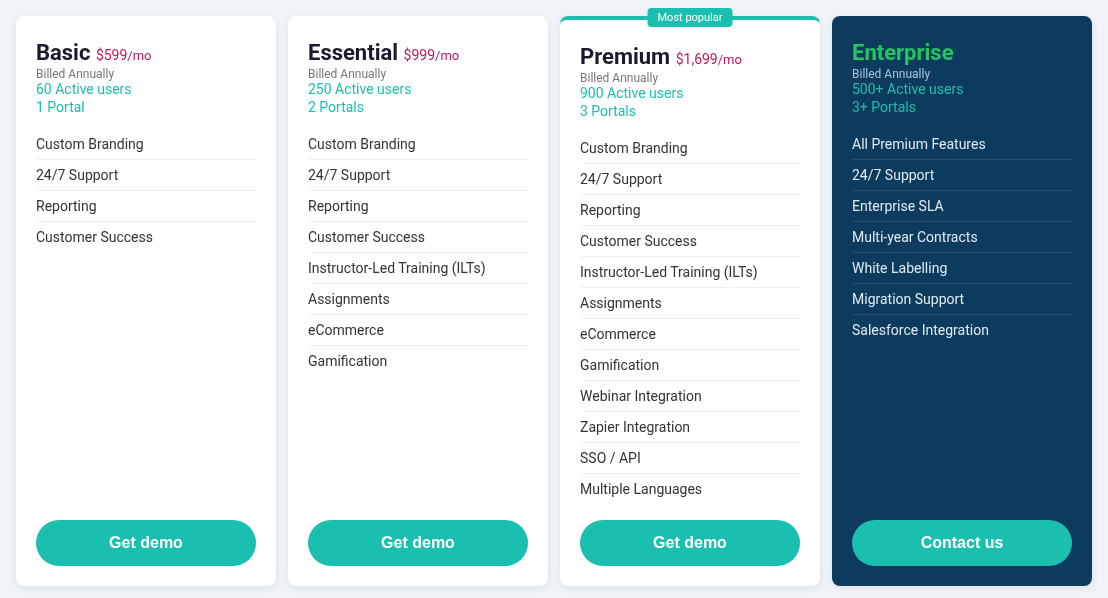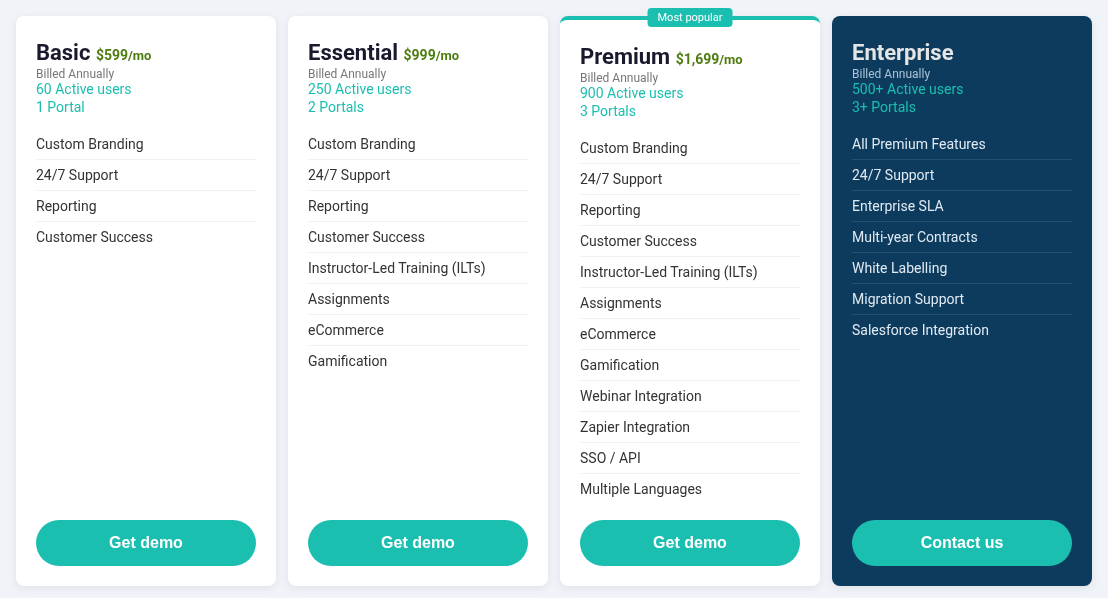--- a/index.html
+++ b/index.html
@@ -46,22 +46,22 @@
       white-space: nowrap;
     }
     .plan-title {
       font-size: 22px;
       font-weight: 700;
       color: #1a1a2e;
       margin-bottom: 2px;
     }
     .plan-title .price-per-mo {
       font-size: 14px;
-      font-weight: 700;
-      color: #4d7c0f;
+      font-weight: 400;
+      color: #be185d;
     }
     .billed-annually {
       font-size: 12px;
       color: #777;
     }
     .active-users-link {
       color: #1bbfb0;
       text-decoration: none;
       font-size: 14px;
       display: block;
@@ -96,21 +96,21 @@
       border: none;
       border-radius: 30px;
       cursor: pointer;
       text-align: center;
       margin-top: 16px;
       transition: background 0.2s;
     }
     .enterprise-card {
       background: #0d3b5e;
     }
-    .enterprise-card .plan-title { color: #e5e5e5; }
+    .enterprise-card .plan-title { color: #22c55e; }
     .enterprise-card .billed-annually { color: #aac4d8; }
     .enterprise-card .active-users-link { color: #1bbfb0; }
     .enterprise-card .portals-link { color: #1bbfb0; }
     .enterprise-card .features-list li { color: #e0eaf2; border-bottom-color: rgba(255,255,255,0.1); }
   </style>
 </head>
 <body>
 
 <div class="pricing-container">
 <div class="pricing-card">

